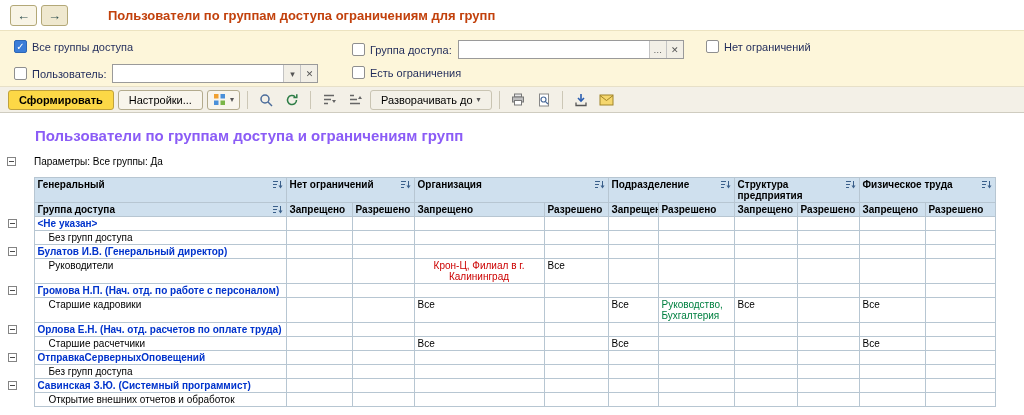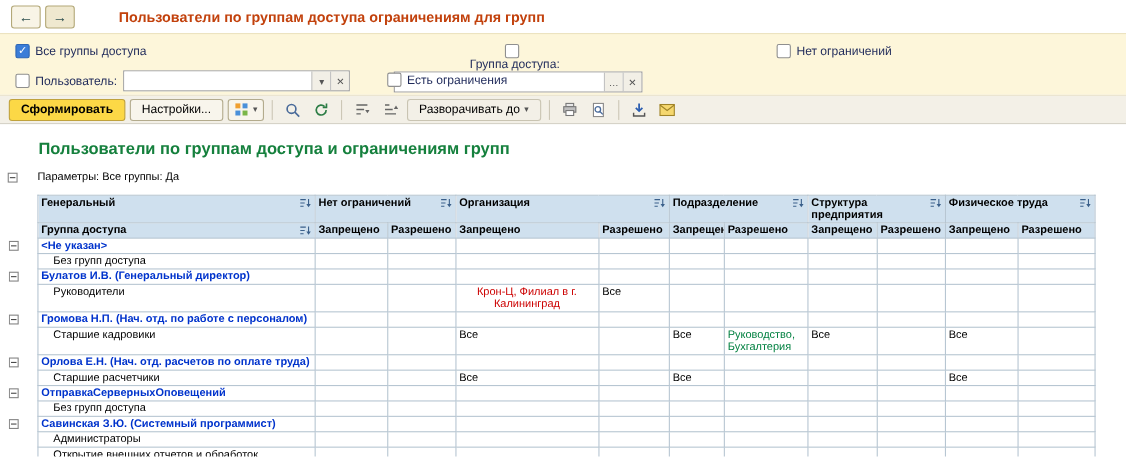--- a/index.html
+++ b/index.html
@@ -49,21 +49,21 @@
   }
   .btn.primary { background:#fcd846; border-color:#c0a23c; font-weight:bold; }
   .iconbtn {
     width:22px; height:20px; border:1px solid transparent; border-radius:3px;
     display:inline-flex; align-items:center; justify-content:center; cursor:pointer;
   }
   .sep { width:1px; height:18px; background:#ccc7b6; margin:0 3px; }
   .chev { font-size:8px; color:#555; }
   
   .report { position:relative; background:#fff; padding:10px 0 0 0; }
-  .rtitle { margin:4px 0 12px 35px; font-size:15px; font-weight:bold; color:#15803d; }
+  .rtitle { margin:4px 0 12px 35px; font-size:15px; font-weight:bold; color:#8b5cf6; }
   .paramrow { display:flex; align-items:center; margin:0 0 10px 0; }
   .minusbox {
     position:relative; width:9px; height:9px; border:1px solid #848484; background:#fff;
     display:inline-block; flex:none; cursor:pointer;
   }
   .minusbox::after { content:""; position:absolute; left:1px; right:1px; top:3px; border-top:1px solid #4a4a4a; }
   .paramrow .minusbox { margin-left:7px; }
   .paramtext { margin-left:18px; font-size:10px; }
   table.rpt { border-collapse:collapse; table-layout:fixed; width:987px; margin-left:8px; font-size:10px; }
   table.rpt th, table.rpt td { border:1px solid #b7c6d2; padding:1px 3px; vertical-align:top; overflow:hidden; }
@@ -101,21 +101,21 @@
     <span class="field">
       <input style="width: 170px;" readonly="" value="">
       <span class="fbtn">
           <span>▾</span>
         </span>
       <span class="fbtn">
           <span>✕</span>
         </span>
     </span>
   </div>
-  <div class="fitem" style="left:352px; top:9px;flex-direction:column;">
+  <div class="fitem" style="left:352px; top:9px;">
     <span class="cb"></span>
     <span class="cblabel">Группа доступа:</span>
     <span class="field">
       <input style="width: 190px;" readonly="" value="">
       <span class="fbtn">
           <span>…</span>
         </span>
       <span class="fbtn">
           <span>✕</span>
         </span>
@@ -468,34 +468,20 @@
           <td></td>
           <td></td>
           <td></td>
           <td></td>
           <td></td>
           <td></td>
           <td></td>
         </tr>
         <tr class="item">
           <td class="gutter"></td>
-          <td class="lab">Администраторы</td>
-          <td></td>
-          <td></td>
-          <td></td>
-          <td></td>
-          <td></td>
-          <td></td>
-          <td></td>
-          <td></td>
-          <td></td>
-          <td></td>
-        </tr>
-        <tr class="item">
-          <td class="gutter"></td>
           <td class="lab">Открытие внешних отчетов и обработок</td>
           <td></td>
           <td></td>
           <td></td>
           <td></td>
           <td></td>
           <td></td>
           <td></td>
           <td></td>
           <td></td>

